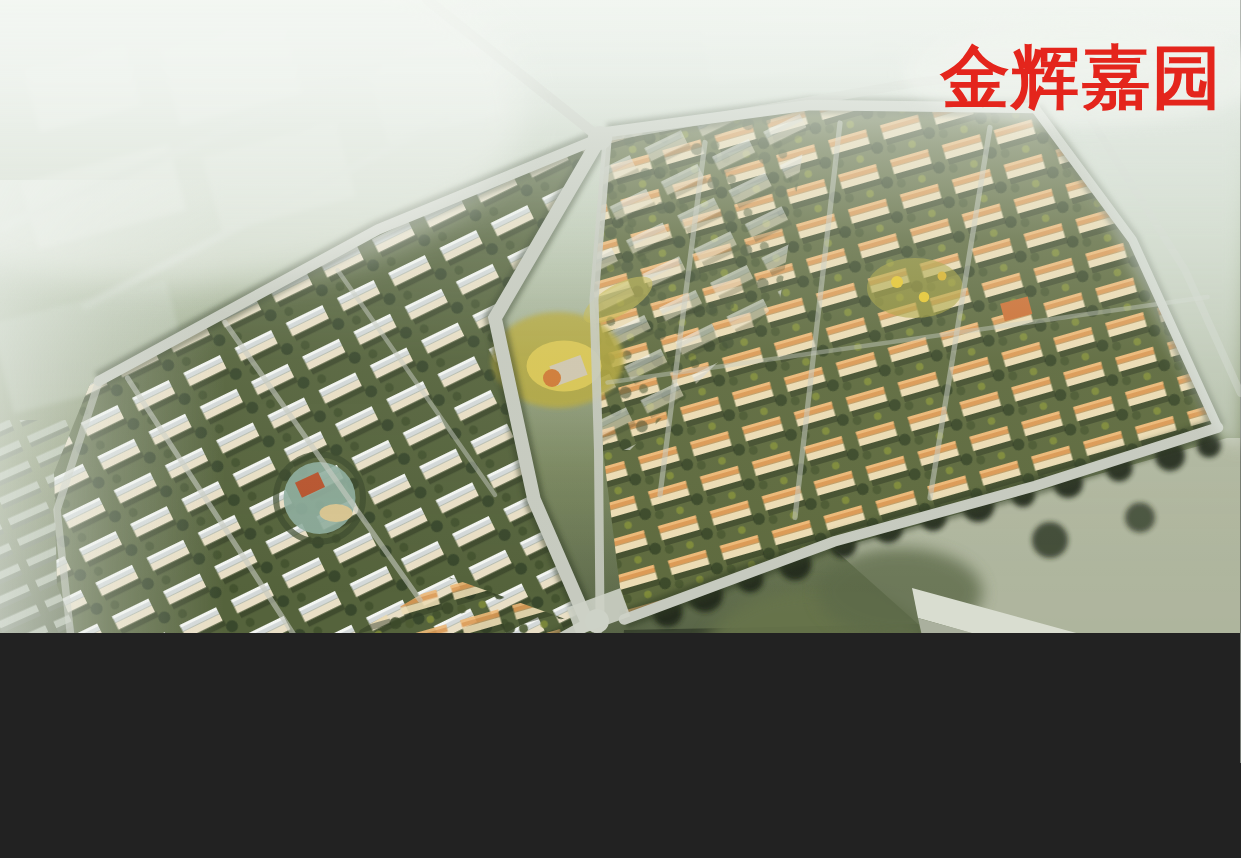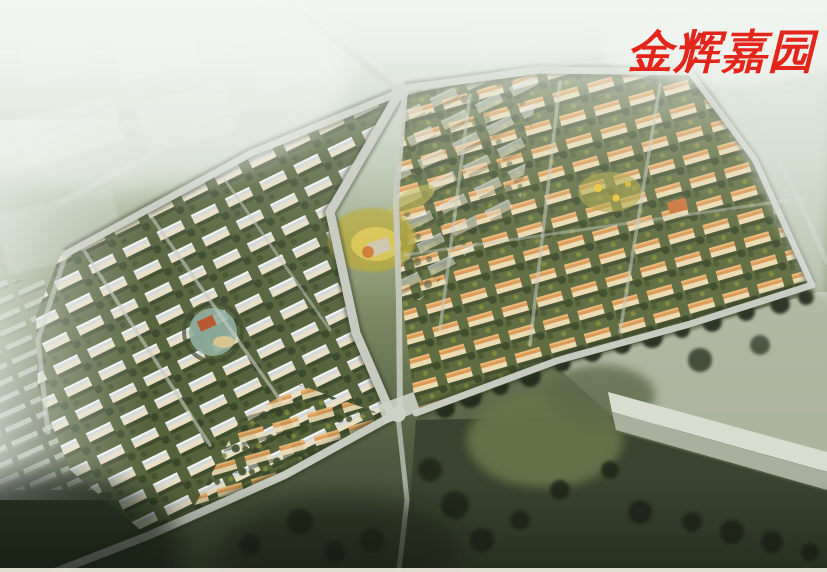--- a/index.html
+++ b/index.html
@@ -1,17 +1,17 @@
 <!DOCTYPE html>
 <html><head>
 <meta charset="utf-8">
 <style>
   html,body{margin:0;padding:0;background:#222;}
-  .canvas{position:relative;width:827px;height:572px;overflow:hidden;background:#cfd8cc;
-          font-family:"DejaVu Sans", sans-serif;font-style:italic;}
+  .canvas{position:relative;width:827px;height:422px;overflow:hidden;background:#cfd8cc;
+          font-family:"DejaVu Sans", sans-serif;}
   .canvas svg{position:absolute;left:0;top:0;}
   .title-text{font-weight:bold;font-size:46px;letter-spacing:1px;
               font-family:"DejaVu Sans", sans-serif;}
 </style>
 </head>
 <body>
 
 <div class="canvas">
 <svg width="827" height="572" viewBox="0 0 827 572">
   <defs>

